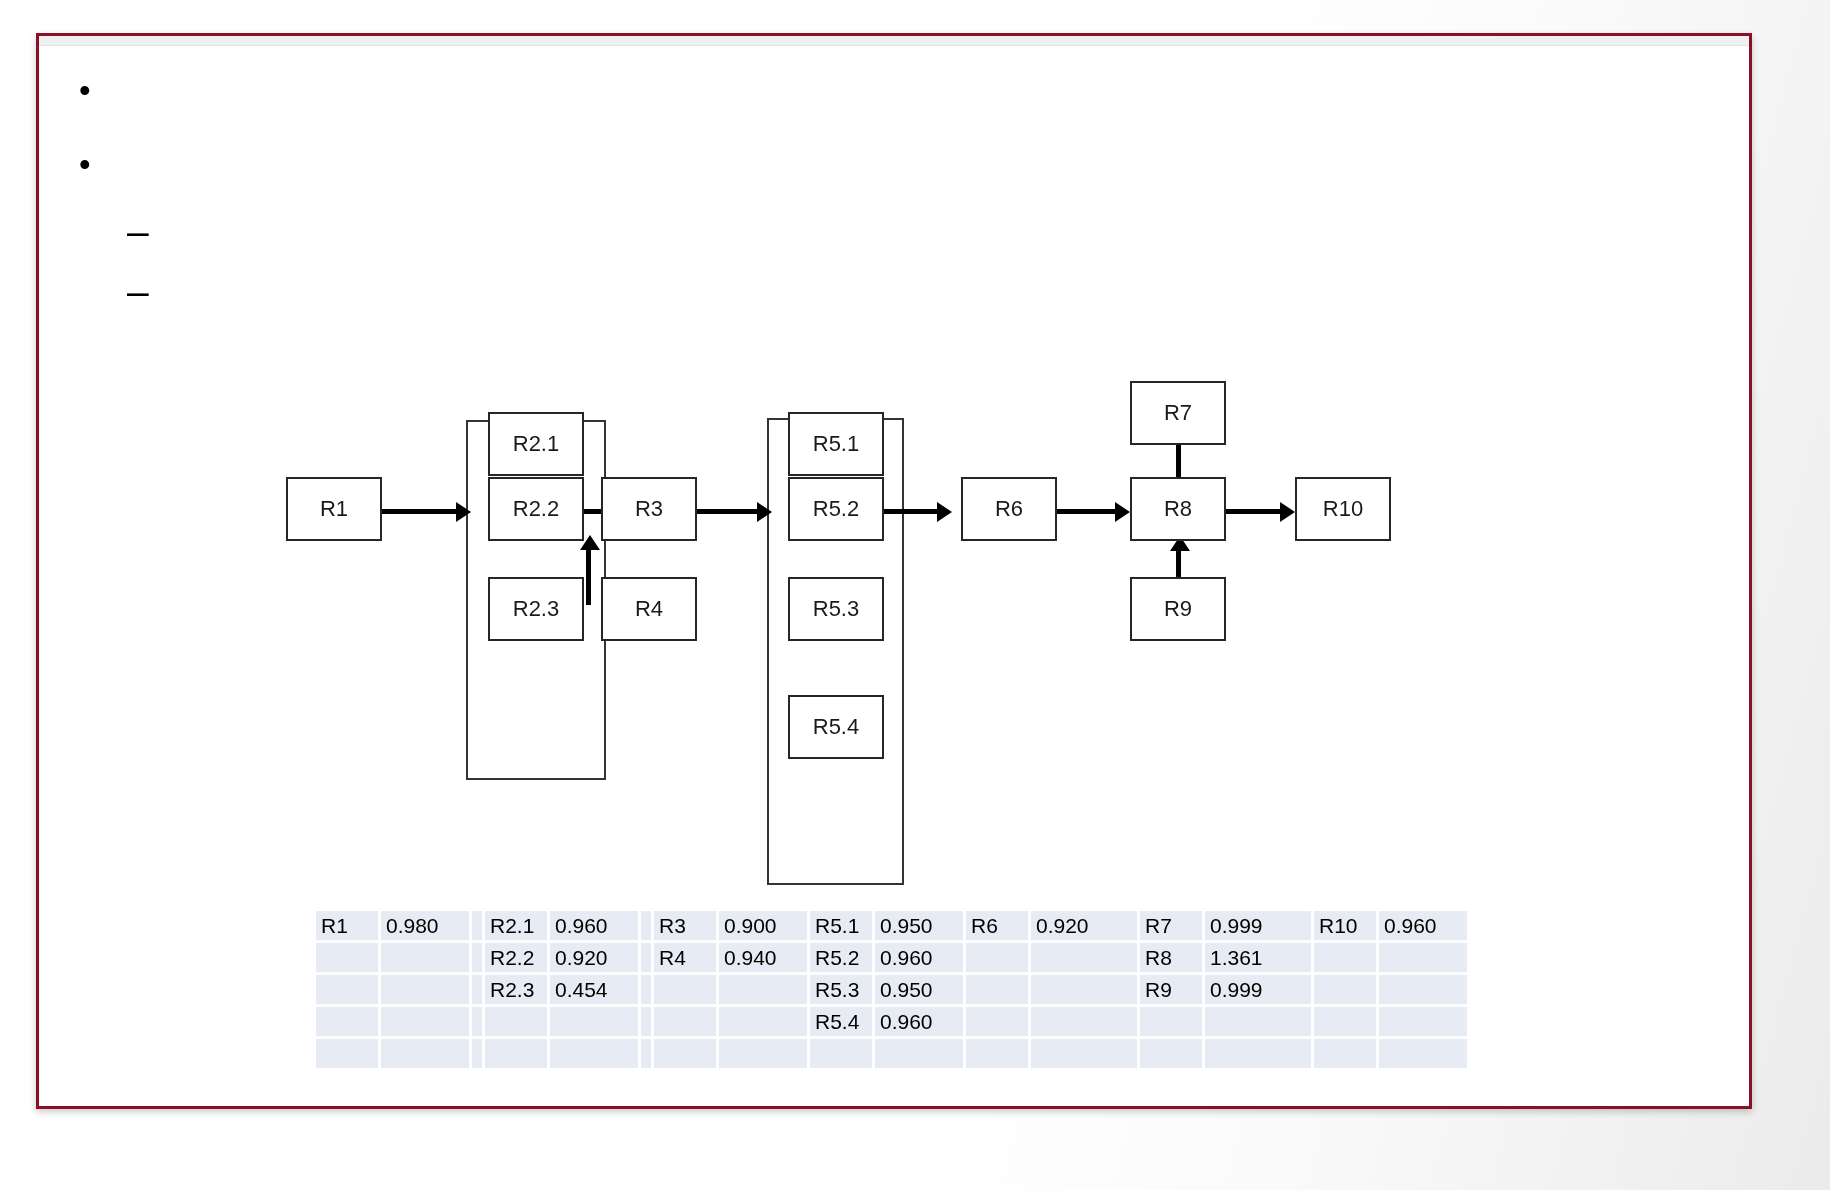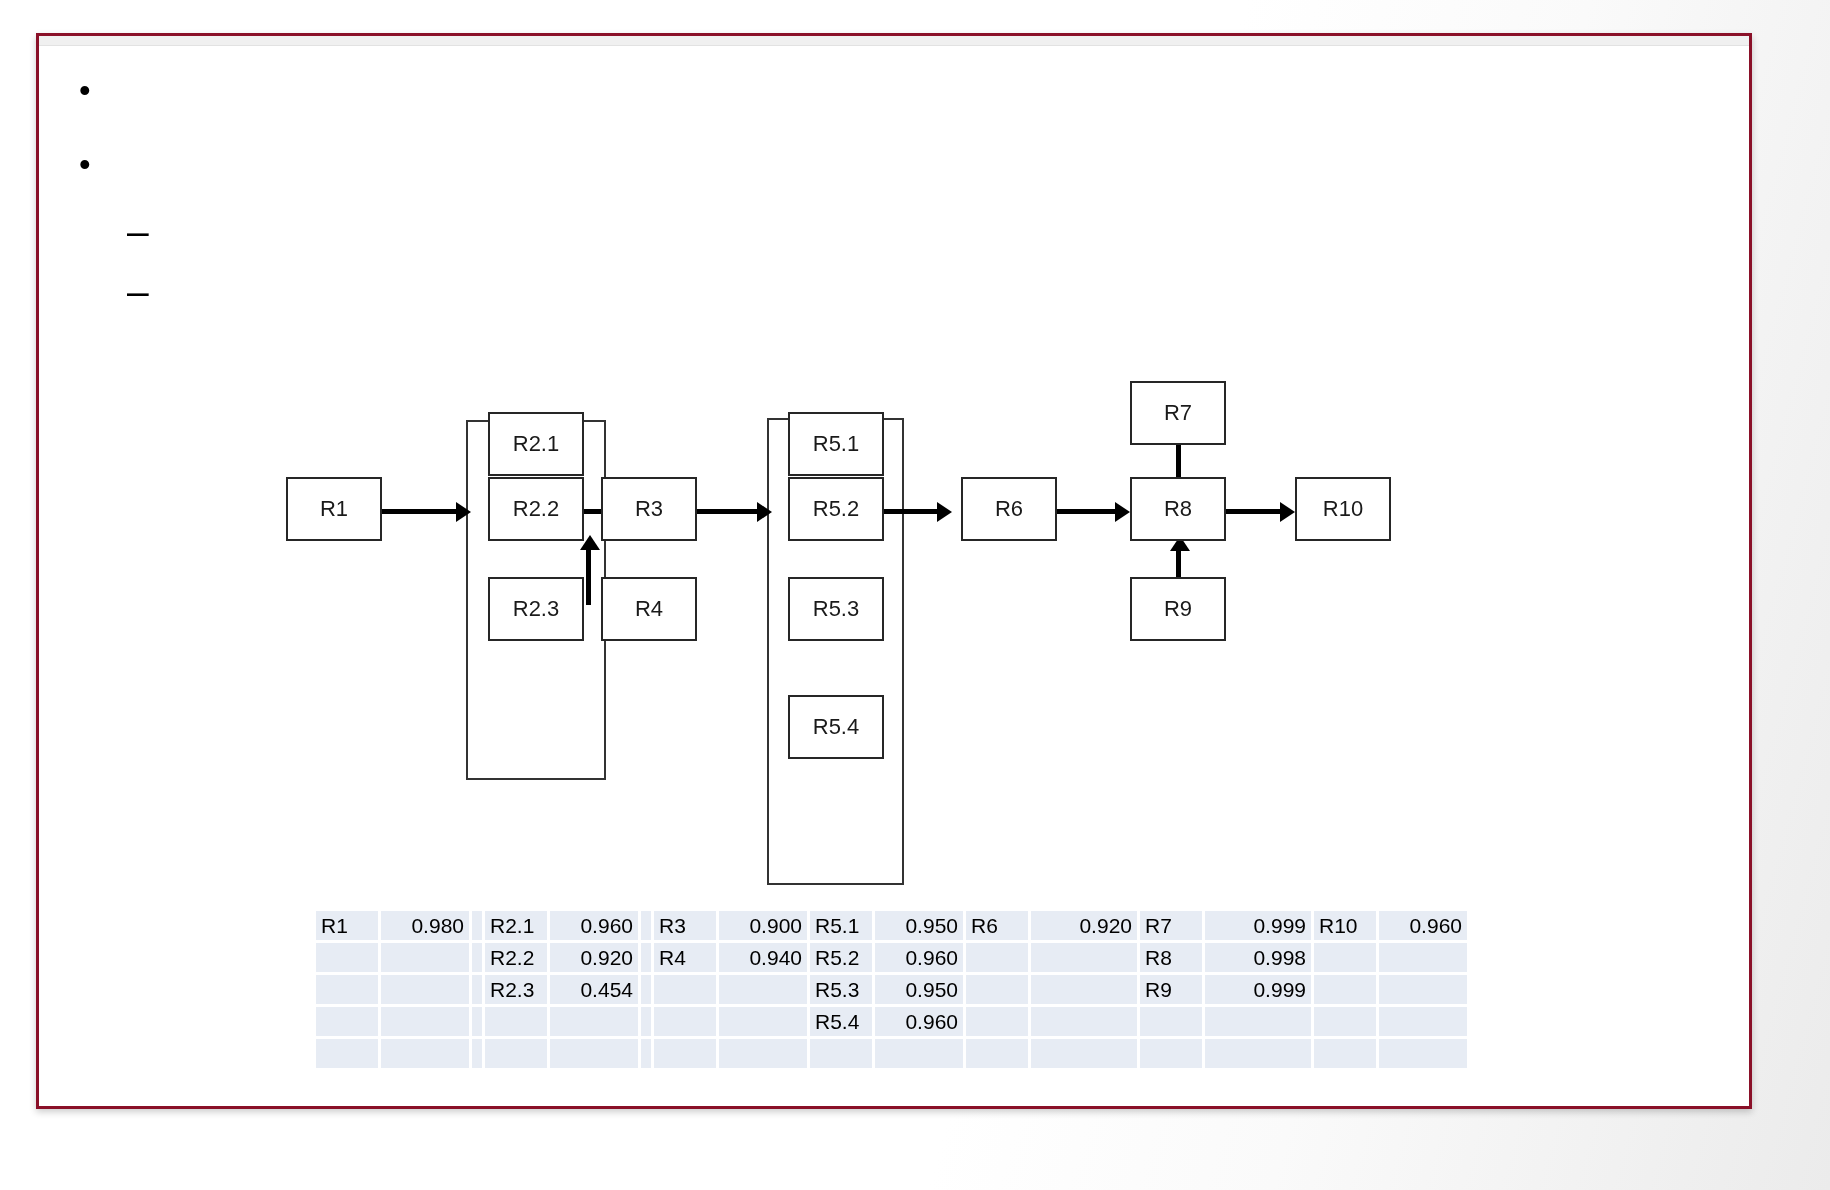--- a/index.html
+++ b/index.html
@@ -150,21 +150,21 @@
     font-size: 21px;
     color: #000000;
   }
   #rel-table td {
     background: #e7ecf4;
     height: 27px;
     padding: 1px 5px;
     white-space: nowrap;
   }
   #rel-table td.lbl   { text-align: left;  }
-  #rel-table td.val   { text-align: right; }
+  #rel-table td.val   { }
   #rel-table td.gap   { width: 10px; padding: 0; }
   .c-lbl-w  { width: 52px; }
   .c-val-w  { width: 78px; }
   .c-val-w2 { width: 96px; }
 </style>
 </head>
 <body>
 
 <div id="slide-canvas">
 
@@ -285,21 +285,21 @@
         <td class="lbl c-lbl-w">R2.2</td>
         <td class="val c-val-w">0.920</td>
         <td class="gap"></td>
         <td class="lbl c-lbl-w">R4</td>
         <td class="val c-val-w">0.940</td>
         <td class="lbl c-lbl-w">R5.2</td>
         <td class="val c-val-w">0.960</td>
         <td class="lbl c-lbl-w"></td>
         <td class="val c-val-w2"></td>
         <td class="lbl c-lbl-w">R8</td>
-        <td class="val c-val-w2">0.998</td>
+        <td class="val c-val-w2">1.361</td>
         <td class="lbl c-lbl-w"></td>
         <td class="val c-val-w"></td>
       </tr>
 
       <tr>
         <td class="lbl c-lbl-w"></td>
         <td class="val c-val-w"></td>
         <td class="gap"></td>
         <td class="lbl c-lbl-w">R2.3</td>
         <td class="val c-val-w">0.454</td>

